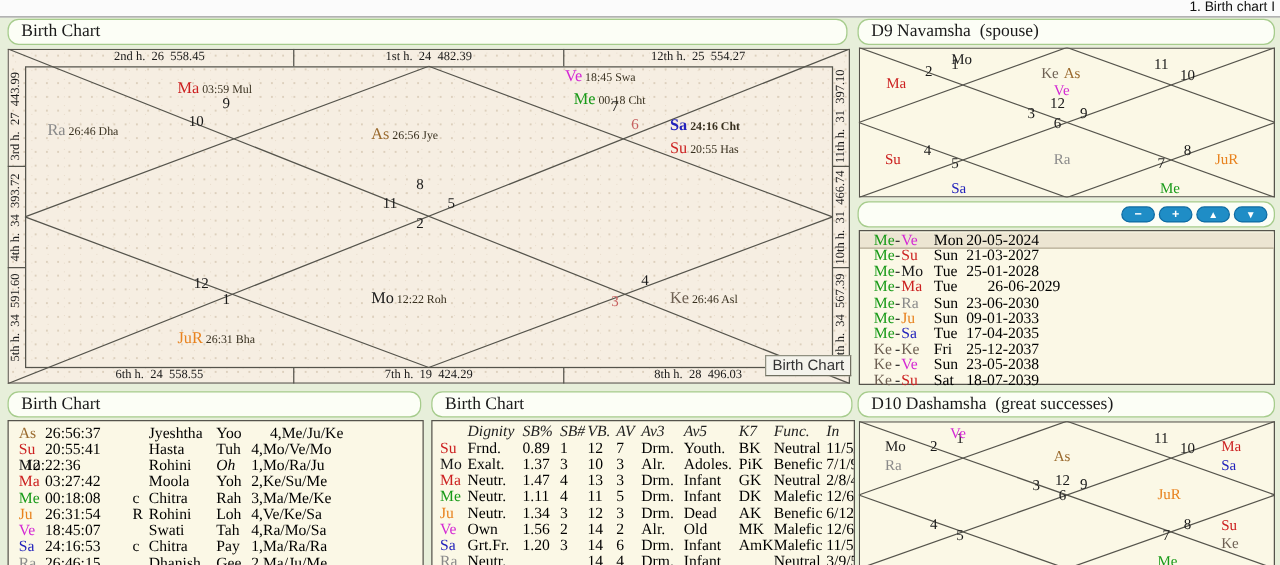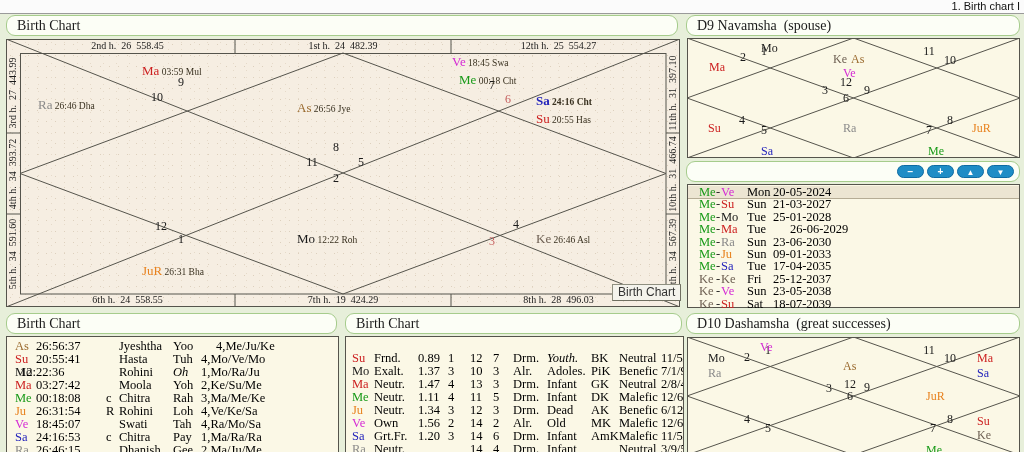--- a/index.html
+++ b/index.html
@@ -303,29 +303,41 @@
       <span style="left: 29px;">26:46:15</span>
       <span style="left: 99px;"></span>
       <span style="left: 112px;">Dhanish.</span>
       <span style="left: 166px;">Gee</span>
       <span style="left: 194px;">2,Ma/Ju/Me</span>
     </div>
   </div>
 
 <div class="abs pill" style="left:345px;top:313px;width:337px;height:21px;">Birth Chart</div>
 <div class="abs tbox" id="t2-box" style="left:345px;top:336px;width:337px;height:116px;">
+    <div class="trow thead" style="top: 2px;">
+      <span style="left: 28px;">Dignity</span>
+      <span style="left: 72px;">SB%</span>
+      <span style="left: 102px;">SB#</span>
+      <span style="left: 124px;">VB.</span>
+      <span style="left: 147px;">AV</span>
+      <span style="left: 167px;">Av3</span>
+      <span style="left: 201px;">Av5</span>
+      <span style="left: 245px;">K7</span>
+      <span style="left: 273px;">Func.</span>
+      <span style="left: 315px;">In</span>
+    </div>
     <div class="trow" style="top: 15px;">
       <span style="left: 6px; color: rgb(204, 32, 32);">Su</span>
       <span style="left: 28px;">Frnd.</span>
       <span style="left: 72px;">0.89</span>
       <span style="left: 102px;">1</span>
       <span style="left: 124px;">12</span>
       <span style="left: 147px;">7</span>
       <span style="left: 167px;">Drm.</span>
-      <span style="left: 201px; font-style: italic;">Youth.</span>
+      <span style="left: 201px;">Youth.</span>
       <span style="left: 245px;">BK</span>
       <span style="left: 273px;">Neutral</span>
       <span style="left: 315px;">11/5/1</span>
     </div>
     <div class="trow" style="top: 28px;">
       <span style="left: 6px; color: rgb(26, 26, 26);">Mo</span>
       <span style="left: 28px;">Exalt.</span>
       <span style="left: 72px;">1.37</span>
       <span style="left: 102px;">3</span>
       <span style="left: 124px;">10</span>

